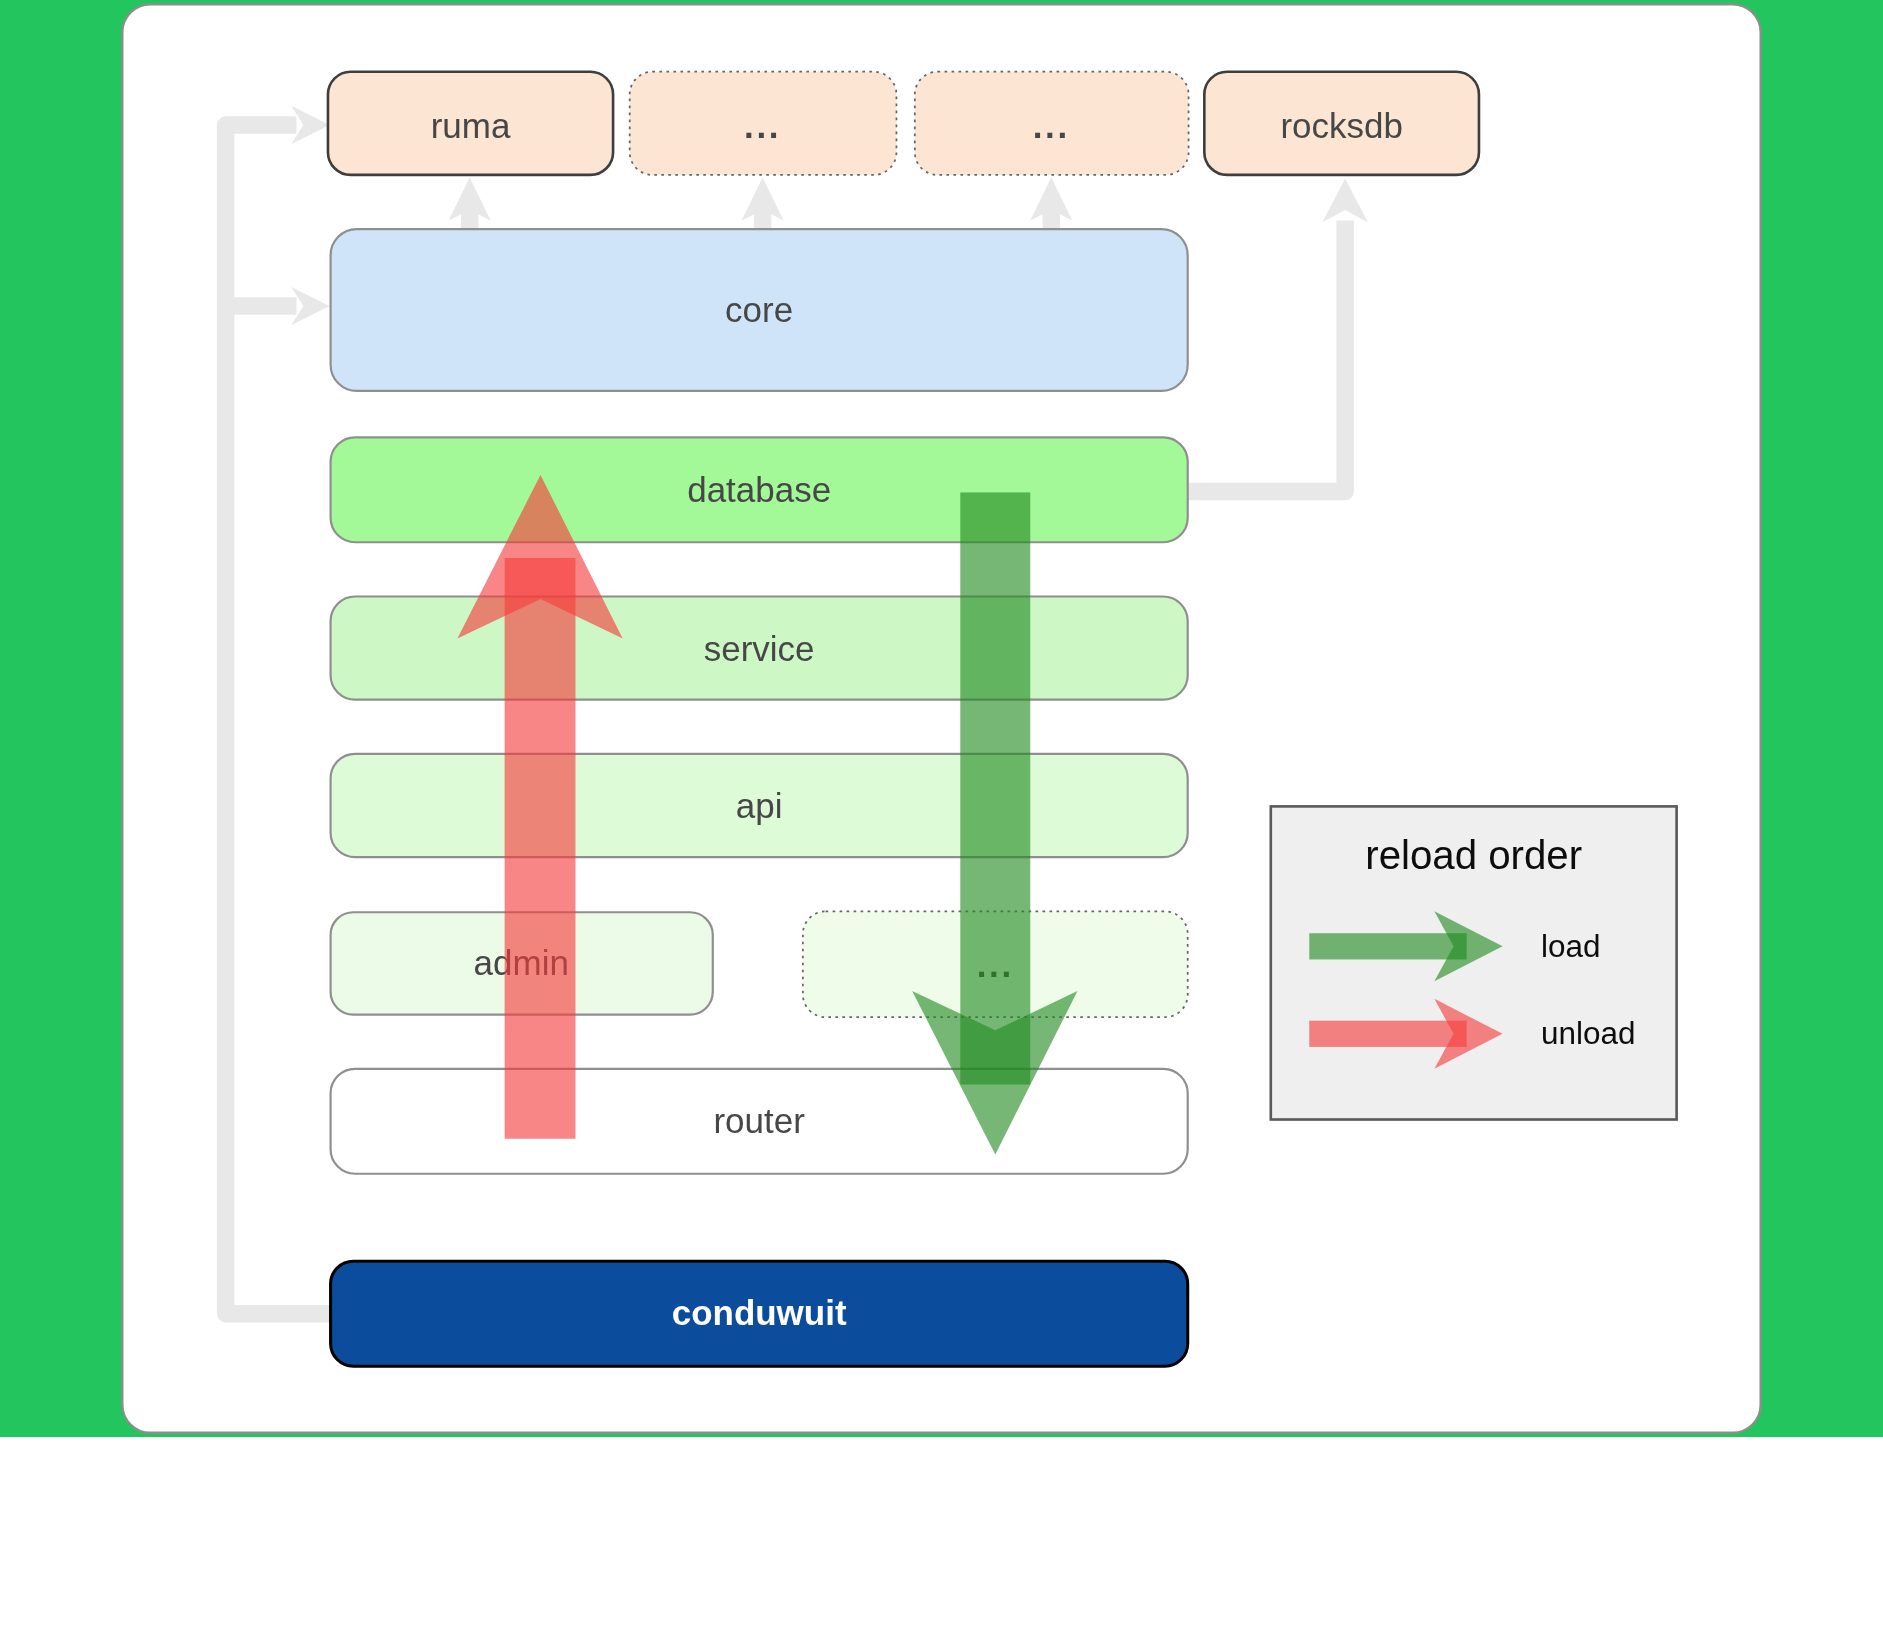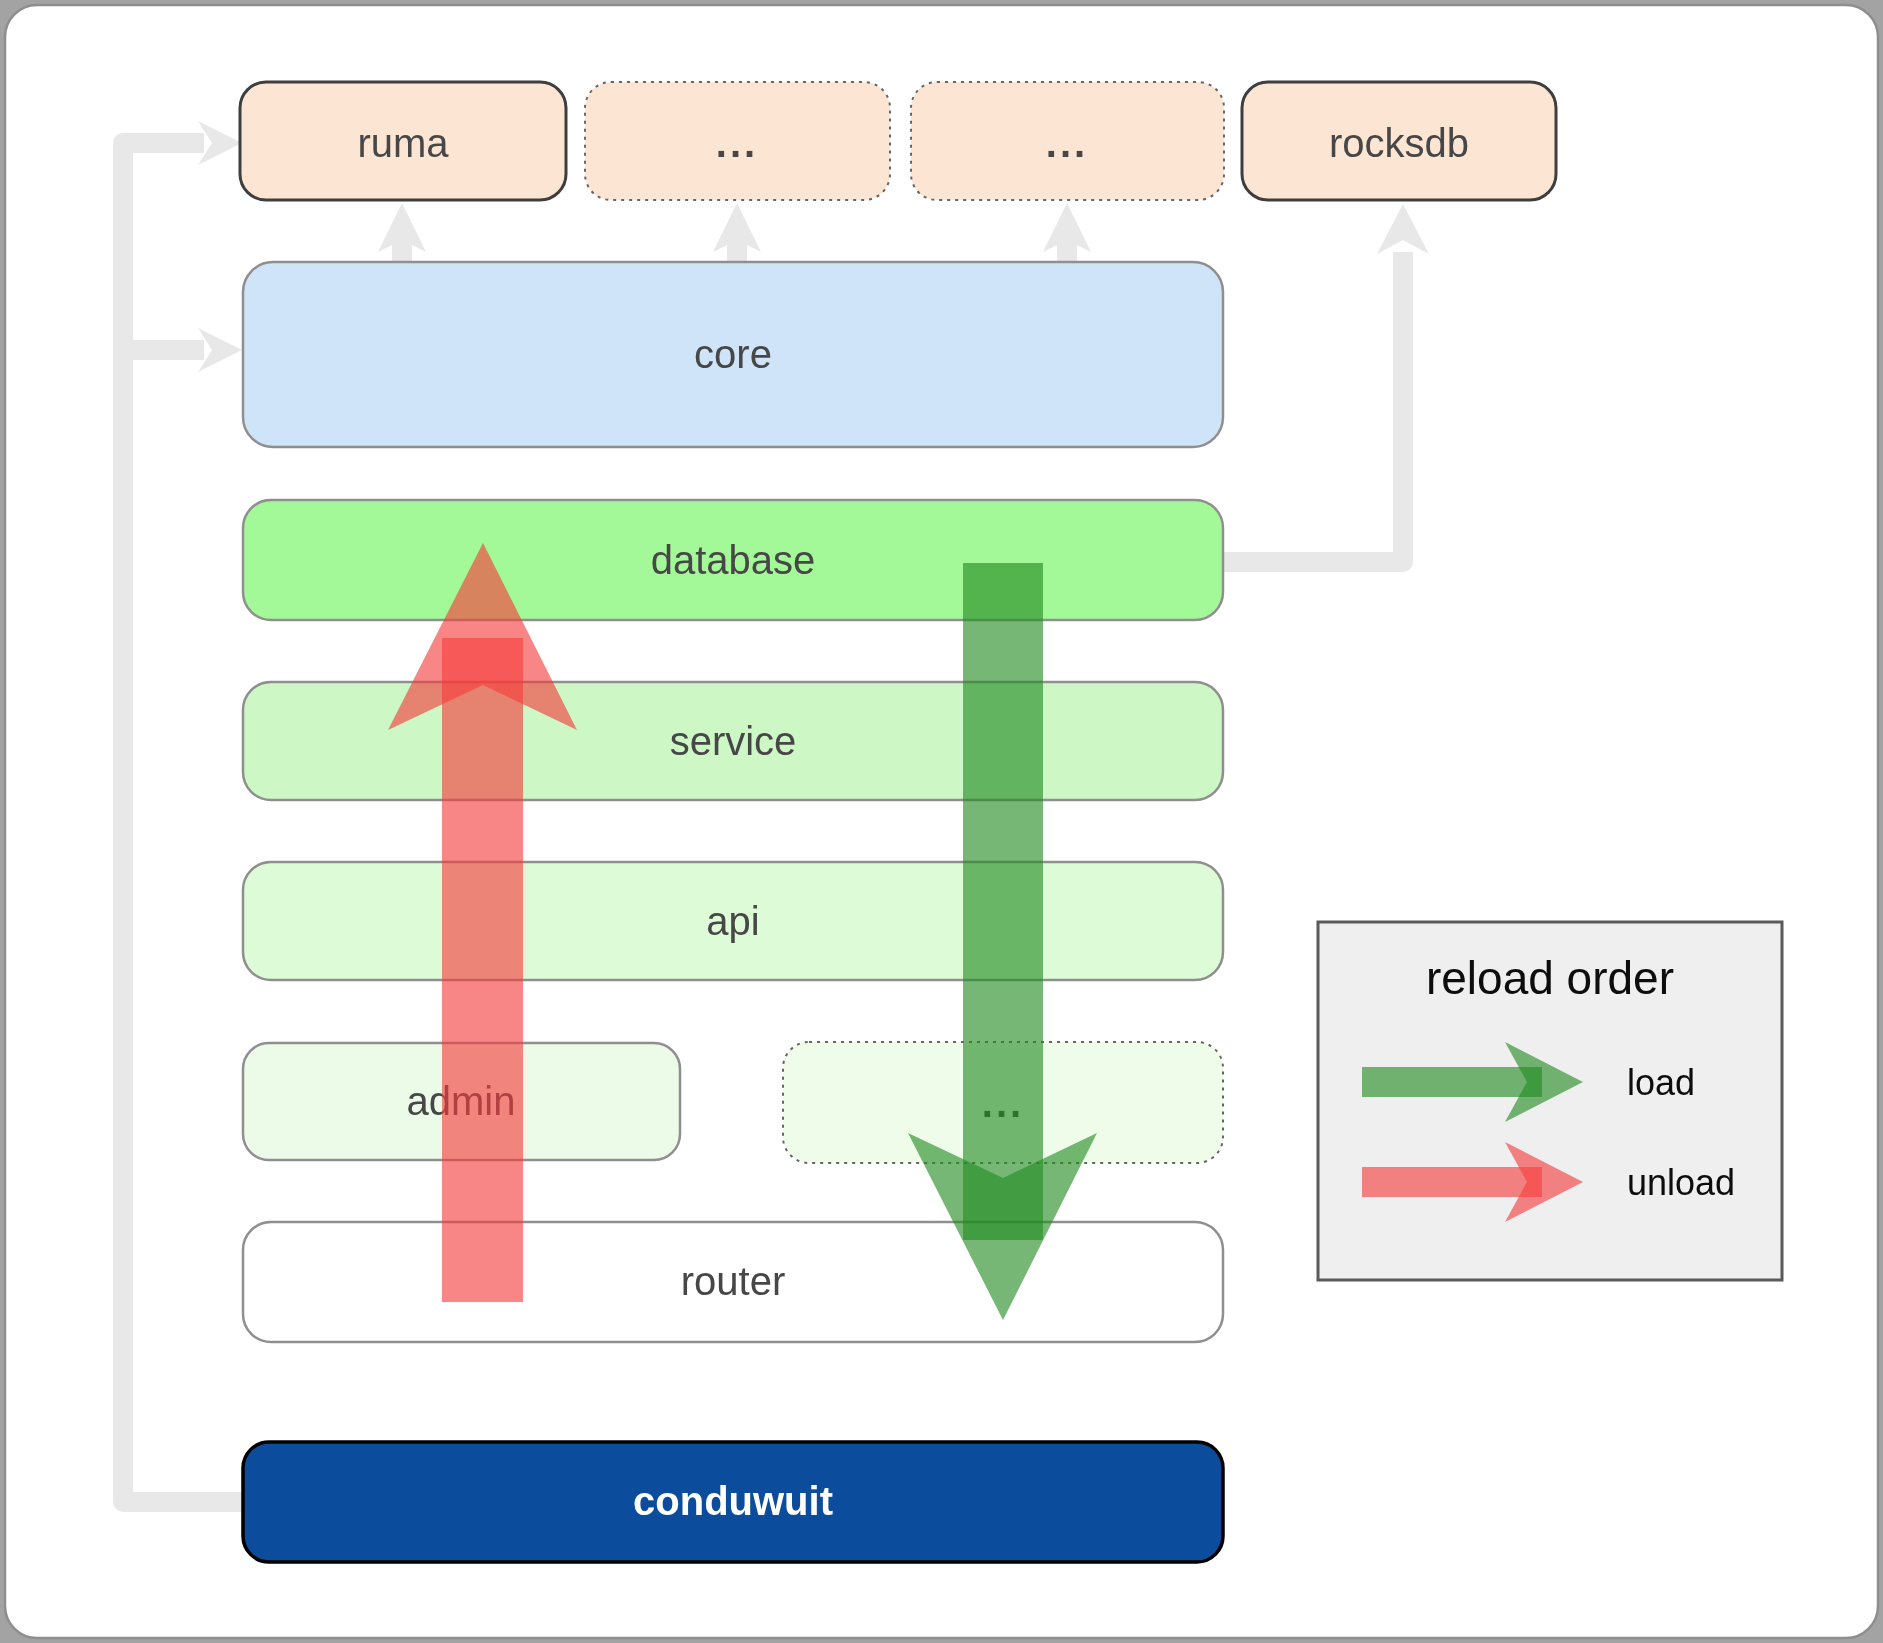--- a/index.html
+++ b/index.html
@@ -1,20 +1,20 @@
 <!DOCTYPE html>
 <html><head>
 <meta charset="utf-8">
 <style>
   html, body { margin: 0; padding: 0; background: #ffffff; }
   .page {
     position: relative;
     width: 1883px;
-    height: 1643px;
-    background: #a3a3a3;
+    height: 1437px;
+    background: #22c55e;
     font-family: "Liberation Sans", sans-serif;
   }
   .page svg { position: absolute; left: 0; top: 0; width: 100%; height: 100%; }
 
   text { font-family: "Liberation Sans", sans-serif; }
   .lbl {
     font-size: 40px;
     fill: #474747;
     text-anchor: middle;
     dominant-baseline: central;

